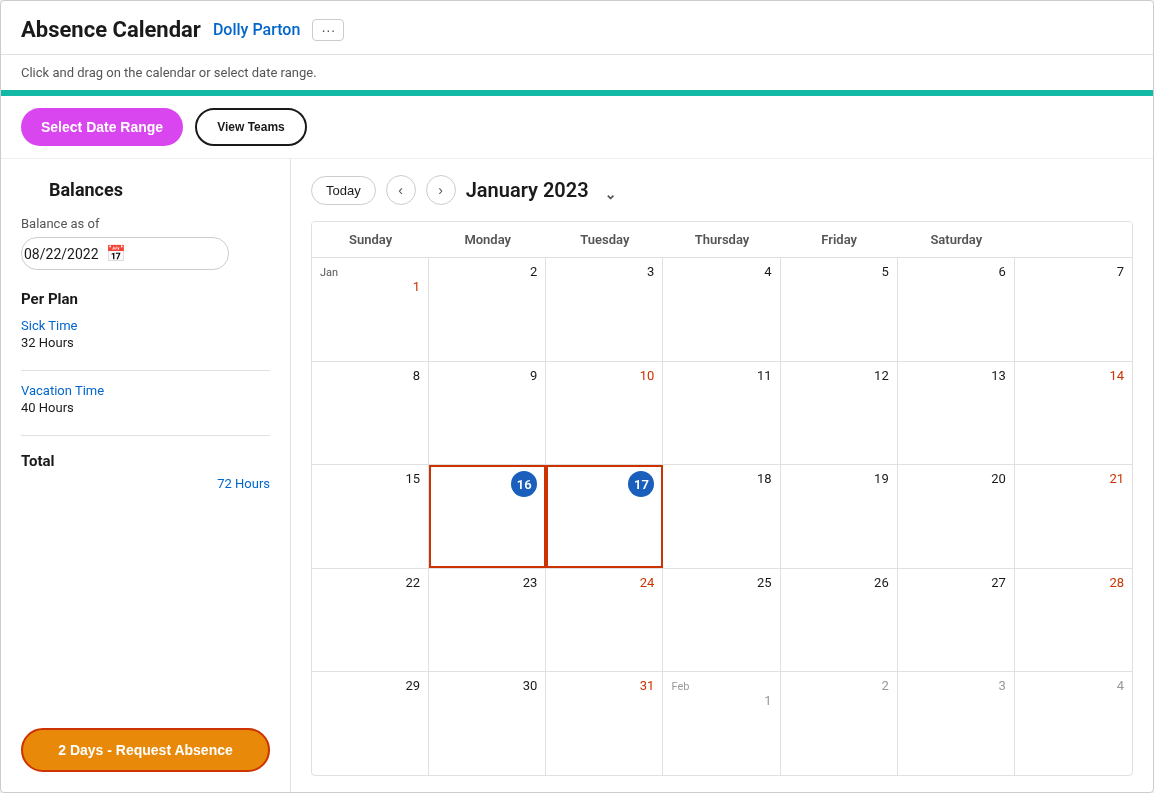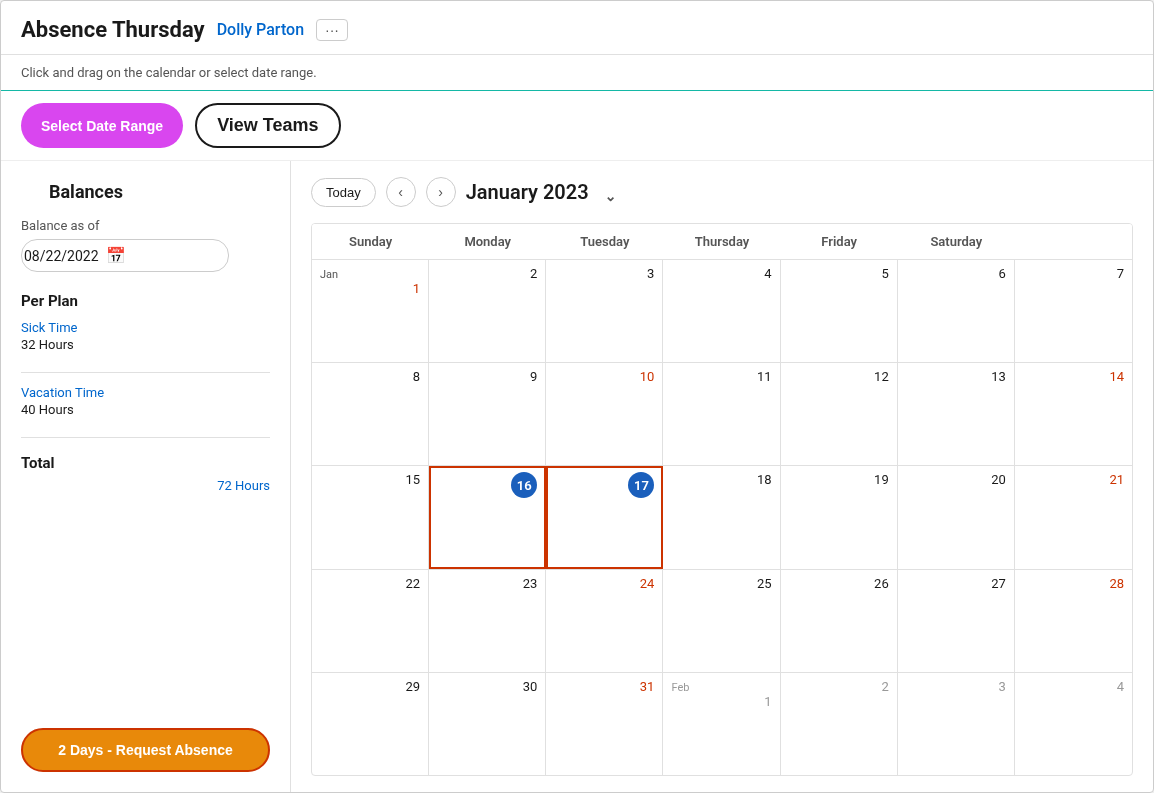--- a/index.html
+++ b/index.html
@@ -46,21 +46,21 @@
       font-size: 14px;
       color: #555;
       cursor: pointer;
       background: #fff;
     }
     
     .subtitle {
       padding: 10px 20px;
       font-size: 13px;
       color: #555;
-      border-bottom: 1px solid #14b8a6;
+      border-bottom: 6px solid #14b8a6;
     }
     
     .toolbar {
       padding: 12px 20px;
       display: flex;
       gap: 12px;
       border-bottom: 1px solid #eee;
     }
     .btn-primary {
       background: #d946ef;
@@ -71,21 +71,21 @@
       font-size: 14px;
       font-weight: 600;
       cursor: pointer;
     }
     .btn-secondary {
       background: #fff;
       color: #1a1a1a;
       border: 2px solid #1a1a1a;
       border-radius: 24px;
       padding: 10px 20px;
-      font-size: 18px;
+      font-size: 12px;
       font-weight: 600;
       cursor: pointer;
     }
     
     .main-content {
       display: flex;
       flex: 1;
       overflow: hidden;
     }
     
@@ -294,21 +294,21 @@
       display: block;
       margin-top: 2px;
     }
   </style>
 </head>
 <body>
 
 <div class="app-container">
 
   <div class="header">
-    <span class="header-title">Absence Thursday</span>
+    <span class="header-title">Absence Calendar</span>
     <span class="header-user">Dolly Parton</span>
     <button class="header-more">···</button>
   </div>
 
   <div class="subtitle">Click and drag on the calendar or select date range.</div>
 
   <div class="toolbar">
     <button class="btn-primary">Select Date Range</button>
     <button class="btn-secondary">View Teams</button>
   </div>

